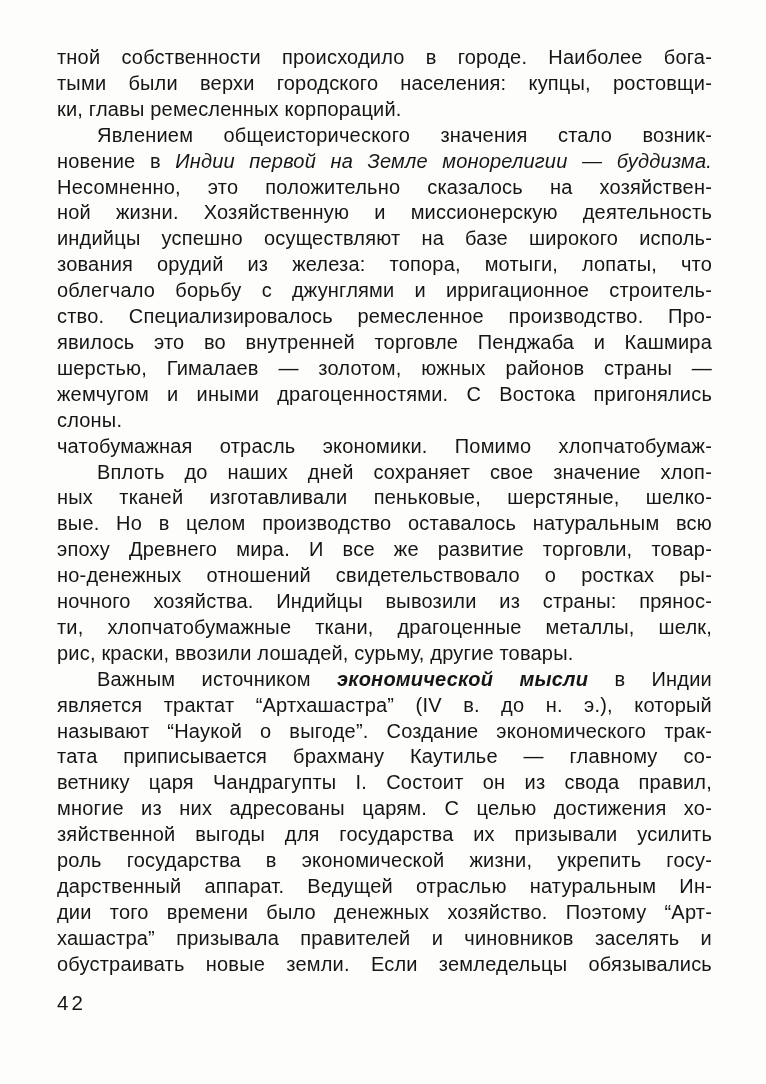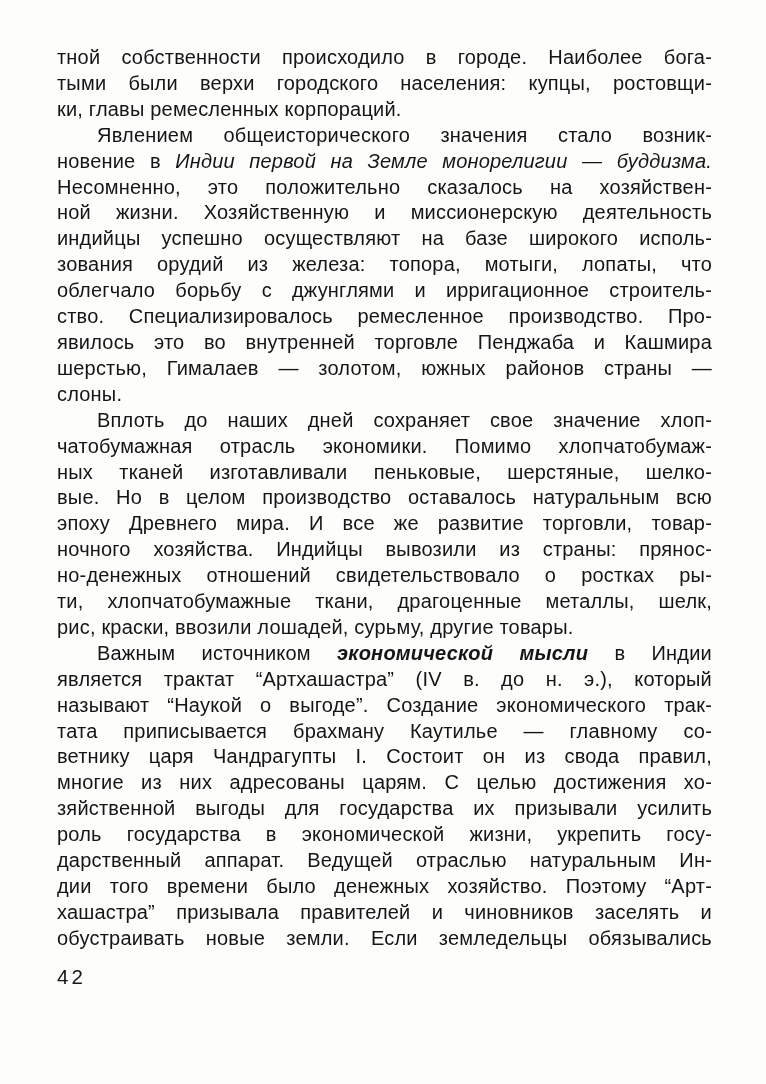--- a/index.html
+++ b/index.html
@@ -58,28 +58,29 @@
       <div class="line indent"><span class="run-n">Явлением общеисторического значения стало возник-</span></div>
       <div class="line"><span class="run-n">новение в </span><span class="run-i">Индии первой на Земле монорелигии — буддизма.</span></div>
       <div class="line"><span class="run-n">Несомненно, это положительно сказалось на хозяйствен-</span></div>
       <div class="line"><span class="run-n">ной жизни. Хозяйственную и миссионерскую деятельность</span></div>
       <div class="line"><span class="run-n">индийцы успешно осуществляют на базе широкого исполь-</span></div>
       <div class="line"><span class="run-n">зования орудий из железа: топора, мотыги, лопаты, что</span></div>
       <div class="line"><span class="run-n">облегчало борьбу с джунглями и ирригационное строитель-</span></div>
       <div class="line"><span class="run-n">ство. Специализировалось ремесленное производство. Про-</span></div>
       <div class="line"><span class="run-n">явилось это во внутренней торговле Пенджаба и Кашмира</span></div>
       <div class="line"><span class="run-n">шерстью, Гималаев — золотом, южных районов страны —</span></div>
+      <div class="line"><span class="run-n">жемчугом и иными драгоценностями. С Востока пригонялись</span></div>
       <div class="line end"><span class="run-n">слоны.</span></div>
+      <div class="line"><span class="run-n">чатобумажная отрасль экономики. Помимо хлопчатобумаж-</span></div>
       <div class="line indent"><span class="run-n">Вплоть до наших дней сохраняет свое значение хлоп-</span></div>
-      <div class="line"><span class="run-n">чатобумажная отрасль экономики. Помимо хлопчатобумаж-</span></div>
       <div class="line"><span class="run-n">ных тканей изготавливали пеньковые, шерстяные, шелко-</span></div>
       <div class="line"><span class="run-n">вые. Но в целом производство оставалось натуральным всю</span></div>
       <div class="line"><span class="run-n">эпоху Древнего мира. И все же развитие торговли, товар-</span></div>
+      <div class="line"><span class="run-n">но-денежных отношений свидетельствовало о ростках ры-</span></div>
       <div class="line"><span class="run-n">ночного хозяйства. Индийцы вывозили из страны: прянос-</span></div>
-      <div class="line"><span class="run-n">но-денежных отношений свидетельствовало о ростках ры-</span></div>
       <div class="line"><span class="run-n">ти, хлопчатобумажные ткани, драгоценные металлы, шелк,</span></div>
       <div class="line end"><span class="run-n">рис, краски, ввозили лошадей, сурьму, другие товары.</span></div>
       <div class="line indent"><span class="run-n">Важным источником </span><span class="run-bi">экономической мысли</span><span class="run-n"> в Индии</span></div>
       <div class="line"><span class="run-n">является трактат “Артхашастра” (IV в. до н. э.), который</span></div>
       <div class="line"><span class="run-n">называют “Наукой о выгоде”. Создание экономического трак-</span></div>
       <div class="line"><span class="run-n">тата приписывается брахману Каутилье — главному со-</span></div>
       <div class="line"><span class="run-n">ветнику царя Чандрагупты I. Состоит он из свода правил,</span></div>
       <div class="line"><span class="run-n">многие из них адресованы царям. С целью достижения хо-</span></div>
       <div class="line"><span class="run-n">зяйственной выгоды для государства их призывали усилить</span></div>
       <div class="line"><span class="run-n">роль государства в экономической жизни, укрепить госу-</span></div>

